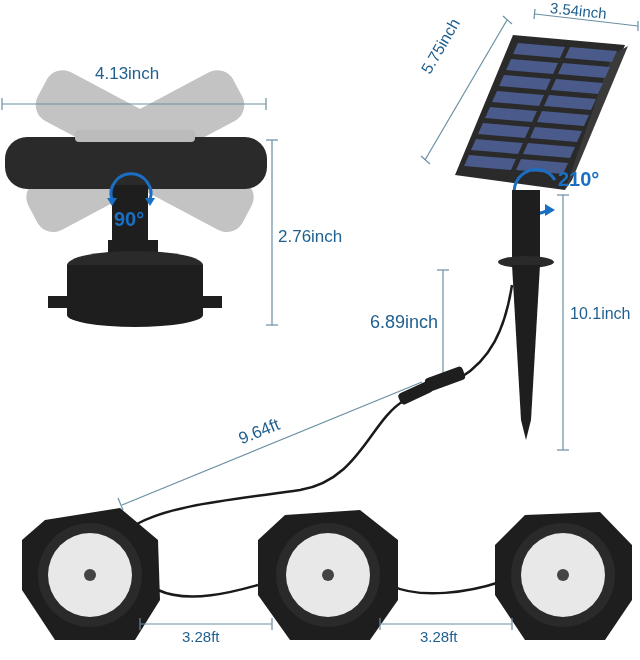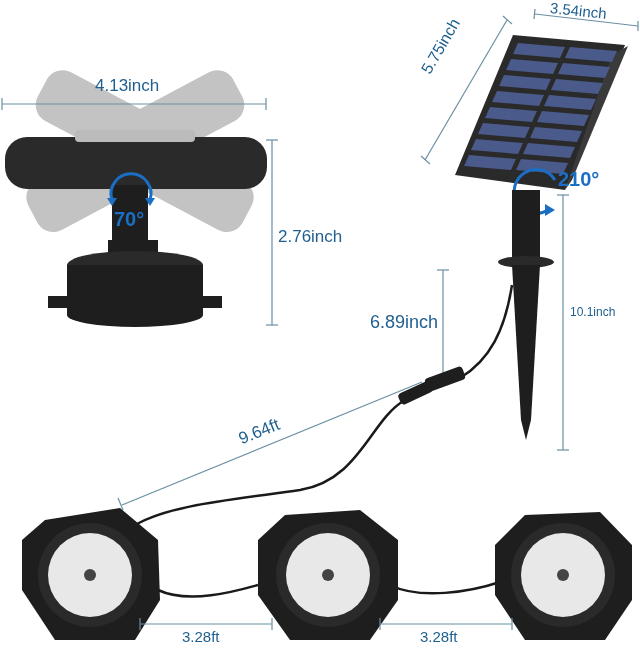--- a/index.html
+++ b/index.html
@@ -134,23 +134,23 @@
   <g stroke="#6a8fa3" stroke-width="1.2">
     <line x1="140" y1="624" x2="272" y2="624"></line>
     <line x1="140" y1="618" x2="140" y2="630"></line>
     <line x1="272" y1="618" x2="272" y2="630"></line>
     <line x1="380" y1="624" x2="512" y2="624"></line>
     <line x1="380" y1="618" x2="380" y2="630"></line>
     <line x1="512" y1="618" x2="512" y2="630"></line>
   </g>
 </svg>
 
-<div class="lbl" style="left:95px;top:76px;">4.13inch</div>
+<div class="lbl" style="left:95px;top:64px;">4.13inch</div>
 <div class="lbl" style="left:278px;top:227px;">2.76inch</div>
-<div class="deg" style="left:114px;top:208px;">70°</div>
+<div class="deg" style="left:114px;top:208px;">90°</div>
 <div class="lbl" style="left:418px;top:68px;transform:rotate(-60deg);transform-origin:left top;font-size:16px;">5.75inch</div>
 <div class="lbl" style="left:550px;top:2px;font-size:15px;transform:rotate(6deg);">3.54inch</div>
 <div class="deg" style="left:558px;top:168px;">210°</div>
-<div class="lbl" style="left:570px;top:305px;font-size:12px;">10.1inch</div>
+<div class="lbl" style="left:570px;top:305px;font-size:16px;">10.1inch</div>
 <div class="lbl" style="left:370px;top:312px;font-size:18px;">6.89inch</div>
 <div class="lbl" style="left:238px;top:422px;transform:rotate(-22deg);">9.64ft</div>
 <div class="lbl" style="left:182px;top:628px;font-size:15px;">3.28ft</div>
 <div class="lbl" style="left:420px;top:628px;font-size:15px;">3.28ft</div>
 
 </body></html>

